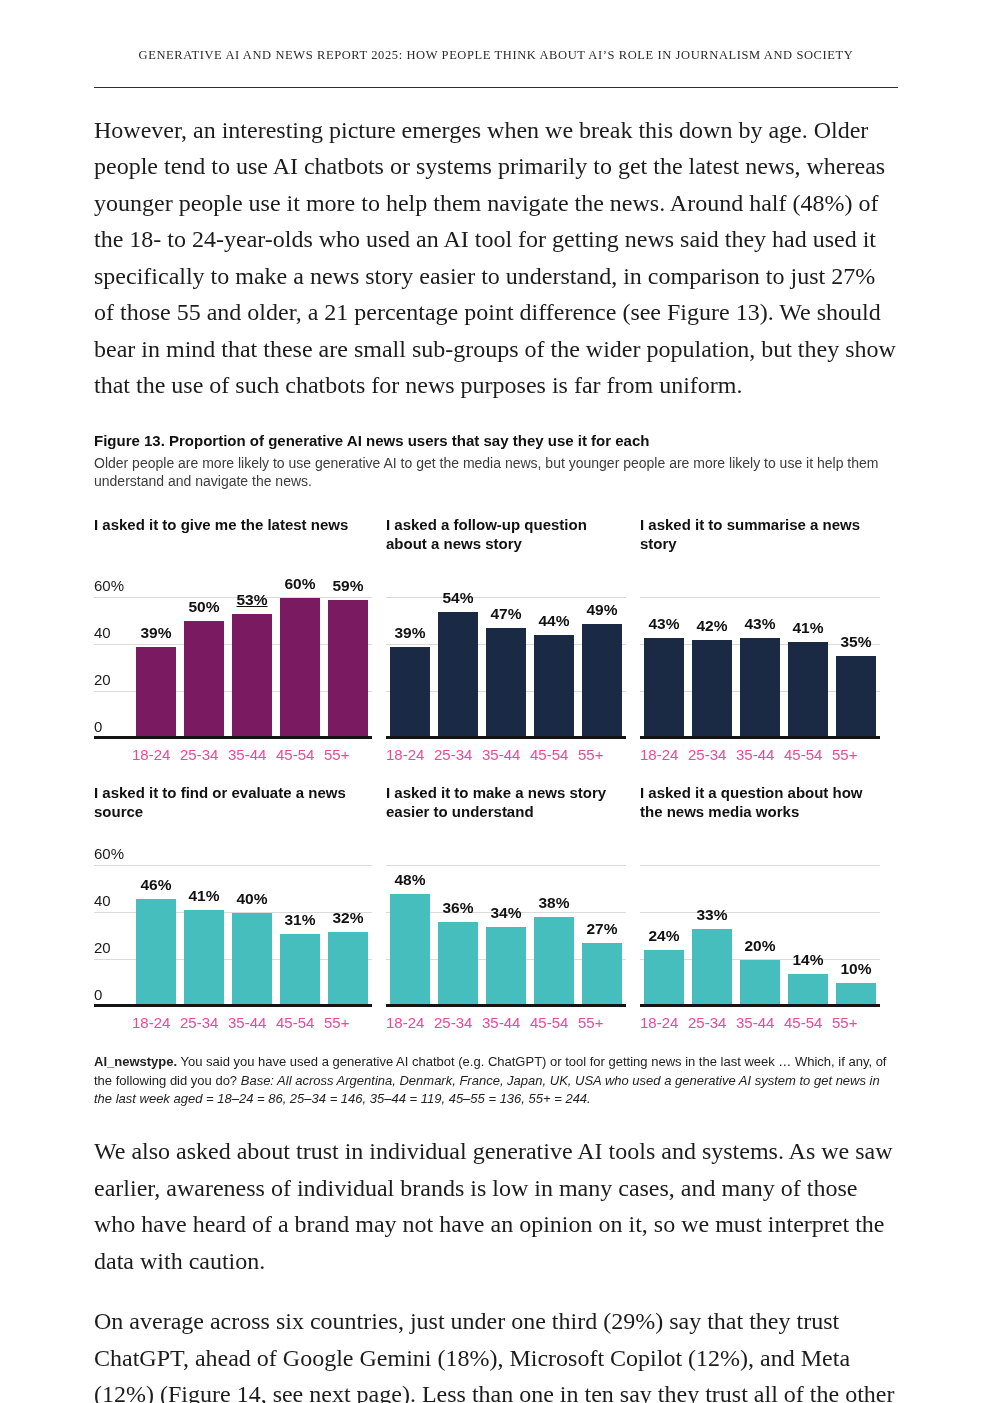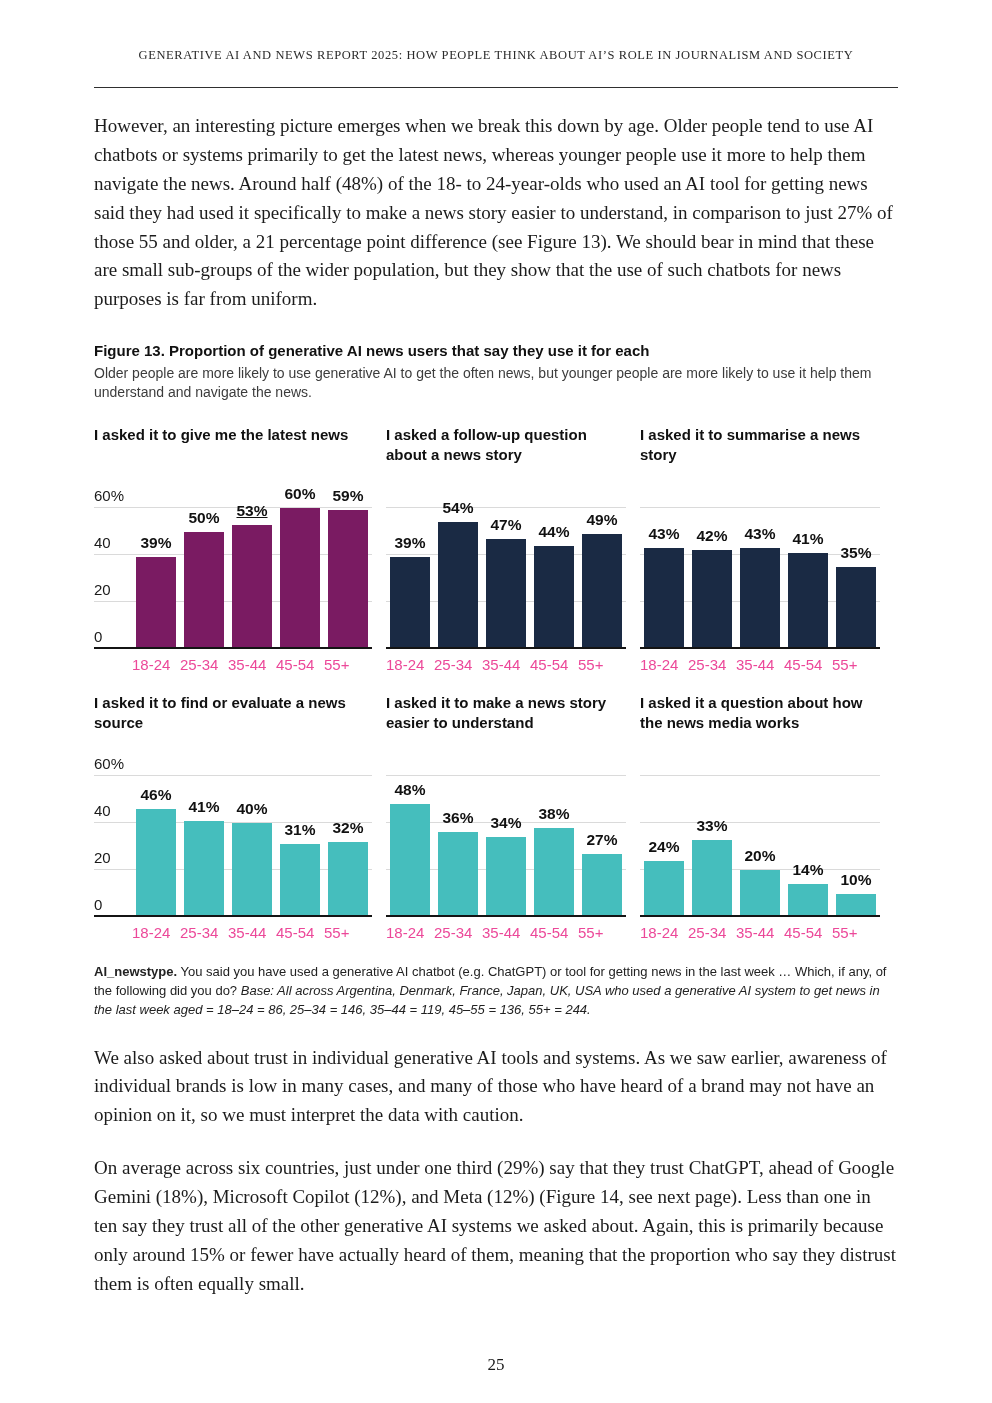--- a/index.html
+++ b/index.html
@@ -9,21 +9,21 @@
     padding:48px 94px 0 94px;
     display:flex; flex-direction:column;
     font-family:"Liberation Serif", serif; color:#1c1c1c;
   }
   .header {
     text-align:center; font-family:"Liberation Serif", serif;
     font-size:12.5px; letter-spacing:0.6px; color:#2a2a2a;
     padding-bottom:24px; border-bottom:1.5px solid #2f2f2f;
   }
   .body-text {
-    font-size:19px; line-height:1.52; color:#1c1c1c; margin-top:24px;
+    font-size:24px; line-height:1.52; color:#1c1c1c; margin-top:24px;
   }
   .fig-title {
     margin-top:28px;
     font-family:"Liberation Sans", sans-serif; font-weight:bold;
     font-size:15px; color:#111;
   }
   .fig-subtitle {
     margin-top:5px; font-family:"Liberation Sans", sans-serif;
     font-size:14px; line-height:1.32; color:#3c3c3c; max-width:790px;
   }
@@ -77,21 +77,21 @@
 <body>
 
 <div class="page">
 
   <div class="header">GENERATIVE AI AND NEWS REPORT 2025: HOW PEOPLE THINK ABOUT AI’S ROLE IN JOURNALISM AND SOCIETY</div>
 
   <p class="body-text">However, an interesting picture emerges when we break this down by age. Older people tend to use AI chatbots or systems primarily to get the latest news, whereas younger people use it more to help them navigate the news. Around half (48%) of the 18- to 24-year-olds who used an AI tool for getting news said they had used it specifically to make a news story easier to understand, in comparison to just 27% of those 55 and older, a 21 percentage point difference (see Figure 13). We should bear in mind that these are small sub-groups of the wider population, but they show that the use of such chatbots for news purposes is far from uniform.</p>
 
   <div>
     <div class="fig-title">Figure 13. Proportion of generative AI news users that say they use it for each</div>
-    <div class="fig-subtitle">Older people are more likely to use generative AI to get the often news, but younger people are more likely to use it help them understand and navigate the news.</div>
+    <div class="fig-subtitle">Older people are more likely to use generative AI to get the media news, but younger people are more likely to use it help them understand and navigate the news.</div>
     <div class="charts" id="charts">
         <div class="chart">
           <div class="chart-title">I asked it to give me the latest news</div>
           <div class="plot">
             <div class="gridline" style="bottom: 47px;"></div>
             <div class="gridline" style="bottom: 94px;"></div>
             <div class="gridline" style="bottom: 141px;"></div>
             <div class="ytick" style="bottom: 145px;">60%</div>
             <div class="ytick" style="bottom: 98px;">40</div>
             <div class="ytick" style="bottom: 51px;">20</div>

